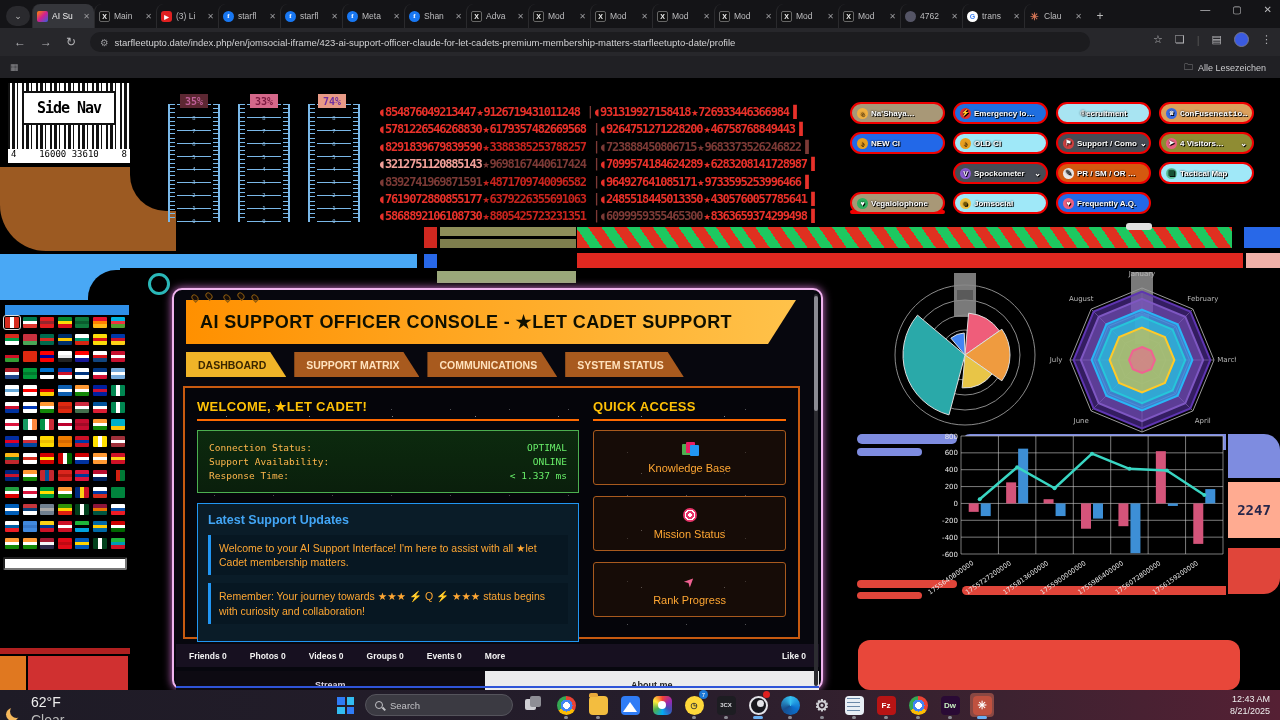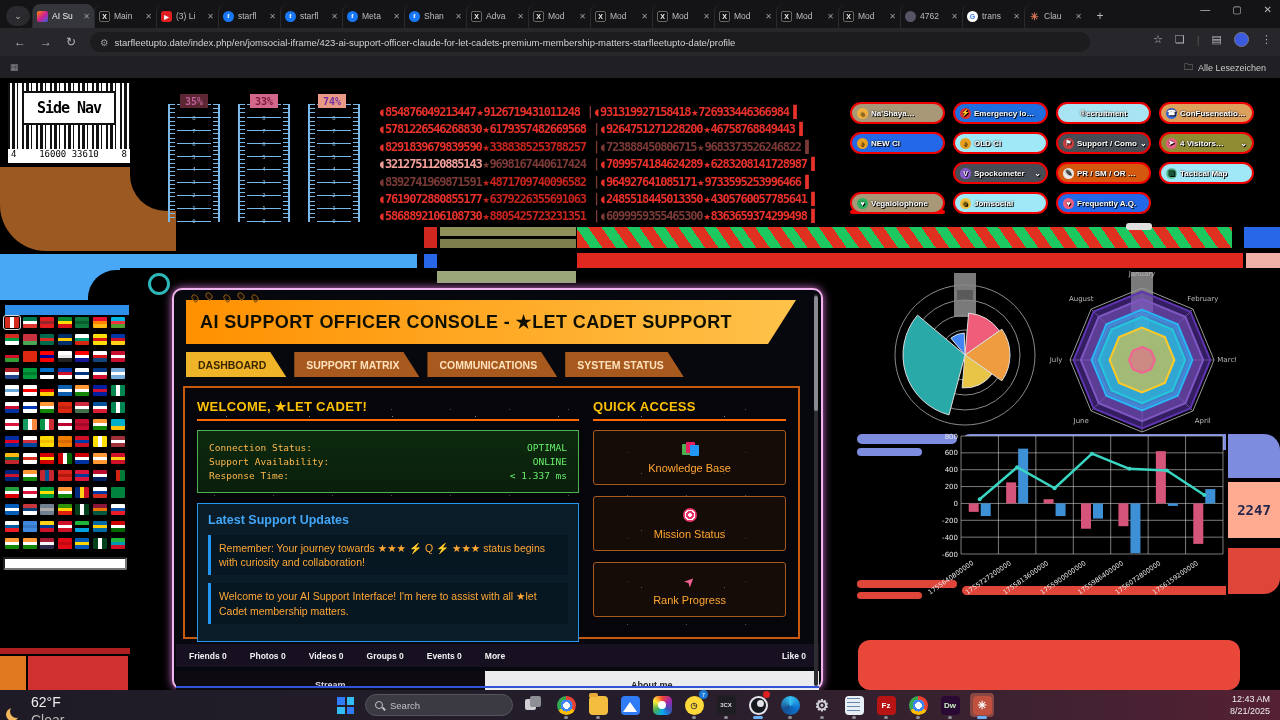--- a/index.html
+++ b/index.html
@@ -381,21 +381,21 @@
           <span class="roundel" style="background: rgb(240, 176, 64); color: rgb(122, 74, 0);">☼</span>
           <span>Na'Shaya…</span>
         </div>
         <div class="lbtn" style="background: rgb(30, 110, 224);">
           <span class="roundel" style="background: rgb(224, 48, 48); color: rgb(255, 255, 255);">⚡</span>
           <span>Emergency lo…</span>
         </div>
         <div class="lbtn" style="background: rgb(168, 228, 242); justify-content: center;">
           <span>®ecruitment</span>
         </div>
-        <div class="lbtn" style="background: rgb(220, 160, 92);">
+        <div class="lbtn" style="background: rgb(220, 160, 92); font-family: Liberation Mono, monospace;">
           <span class="roundel" style="background: rgb(58, 106, 224); color: rgb(255, 255, 255);">☎</span>
           <span>ConFuseneatio…</span>
         </div>
         <div class="lbtn" style="background: rgb(34, 104, 232);">
           <span class="roundel" style="background: rgb(232, 160, 32); color: rgb(90, 48, 0);">♪</span>
           <span>NEW Cl</span>
         </div>
         <div class="lbtn" style="background: rgb(159, 232, 248);">
           <span class="roundel" style="background: rgb(232, 160, 32); color: rgb(90, 48, 0);">♪</span>
           <span>OLD Cl</span>
@@ -587,22 +587,22 @@
                 <span class="stval">ONLINE</span>
               </div>
               <div class="strow">
                 <span class="stlab">Response Time:</span>
                 <span class="stval">&lt; 1.337 ms</span>
               </div>
             </div>
           <div id="updbox">
             <div id="updttl">Latest Support Updates</div>
             <div id="msgs-holder">
+                <div class="msg">Welcome to your AI Support Interface! I'm here to assist with all ★let Cadet membership matters.</div>
                 <div class="msg">Remember: Your journey towards ★★★ ⚡ Q ⚡ ★★★ status begins with curiosity and collaboration!</div>
-                <div class="msg">Welcome to your AI Support Interface! I'm here to assist with all ★let Cadet membership matters.</div>
               </div>
           </div>
         </div>
         <div class="colR">
           <div class="con-h">QUICK ACCESS</div>
           <div class="con-hr"></div>
           <div id="qbtns-holder">
               <div class="qbtn">
                 <div class="qi">
                   <span class="qi-books">

